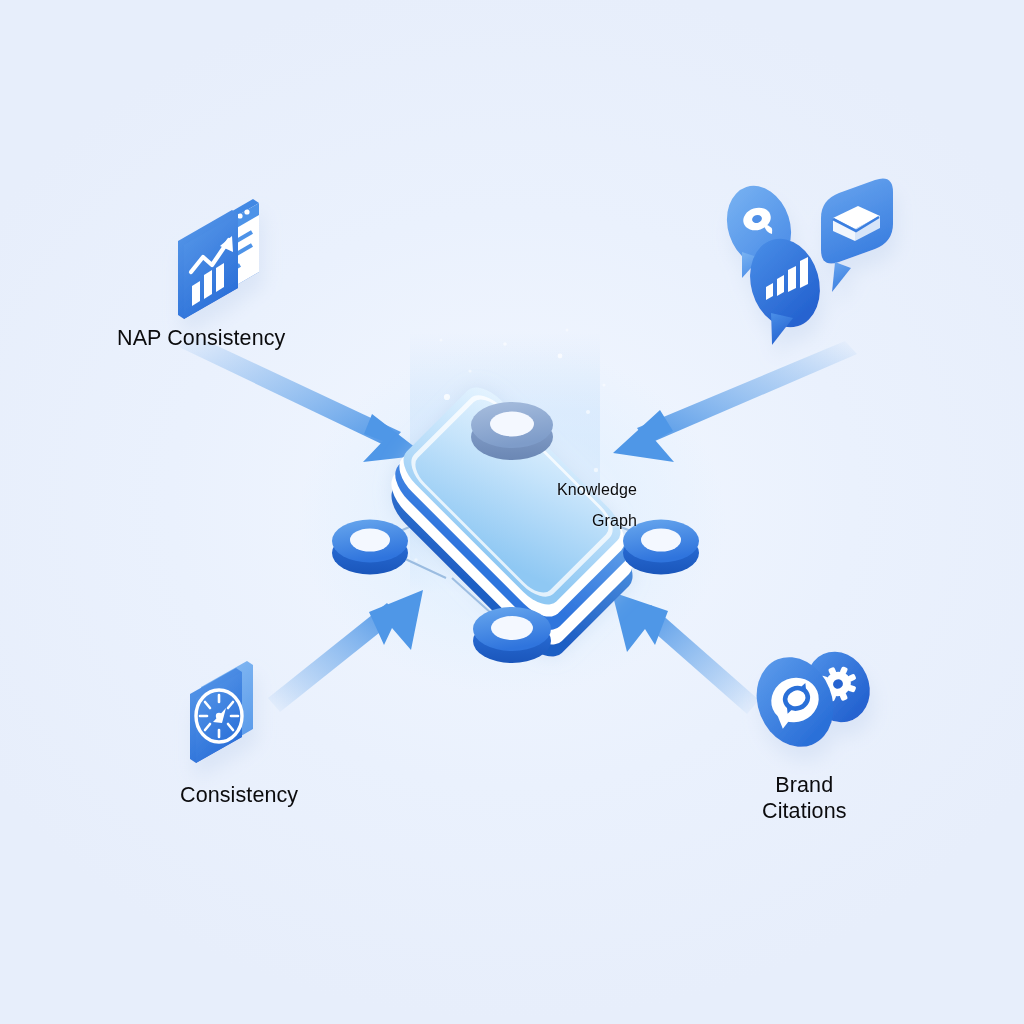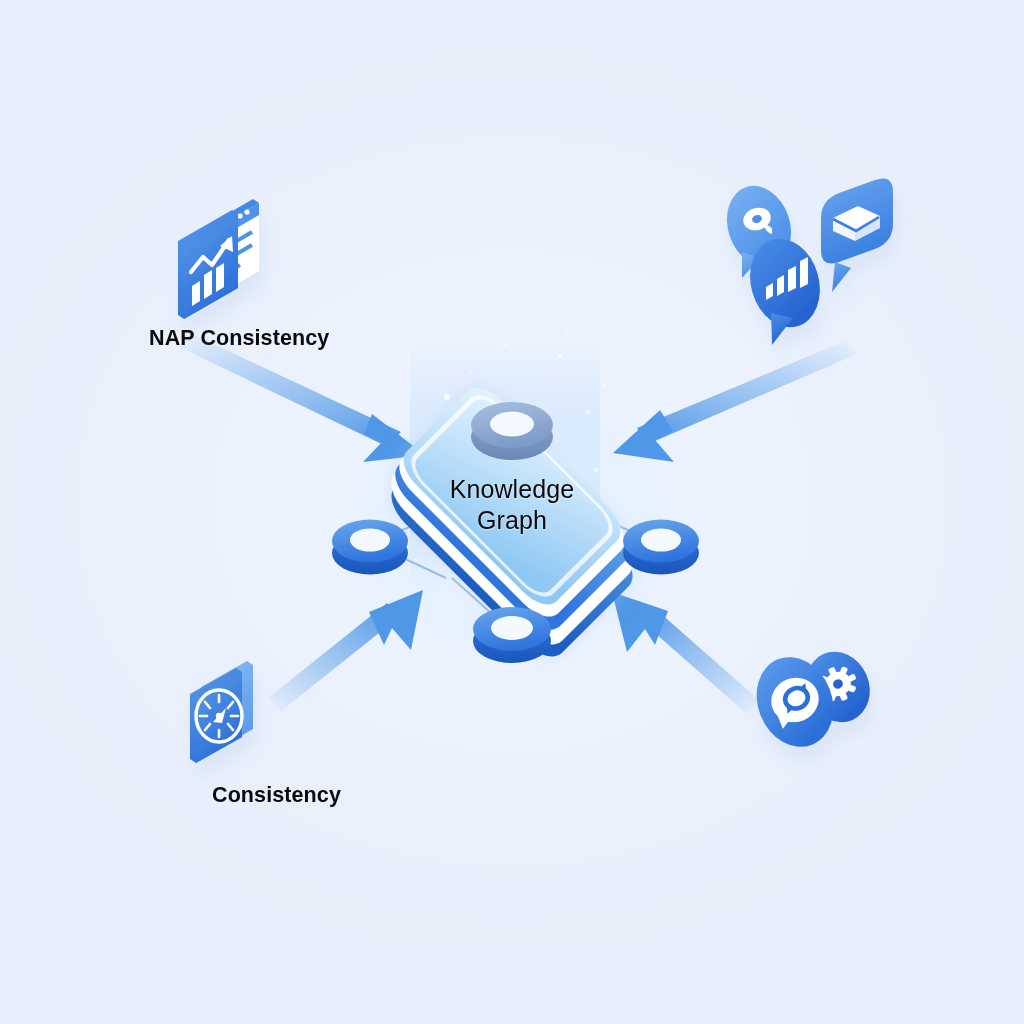--- a/index.html
+++ b/index.html
@@ -16,39 +16,38 @@
       linear-gradient(160deg,#edf2fd 0%,#e8eefb 100%);
   }
   .layer{position:absolute;inset:0;}
   .svg-layer{position:absolute;left:0;top:0;width:1024px;height:1024px;}
 
   
   .label{
     position:absolute;
     color:#0b0b0d;
     font-size:21.5px;
-    font-weight:700;
+    font-weight:400;
     letter-spacing:.1px;
     line-height:26px;
     white-space:pre-line;
     font-family:"Liberation Sans","DejaVu Sans",sans-serif;
-    margin-left:32px;
   }
   #label-nap{left:117px;top:325px;}
   #label-consistency{left:180px;top:782px;}
   #label-brand{left:762px;top:772px;text-align:center;}
 
   .kg-text{
     position:absolute;
     left:50%;top:50%;
     transform:translate(-50%,-50%);
     width:250px;
-    text-align:center;
+    text-align:right;
     color:#0a0a0c;
-    font-size:25px;
+    font-size:16px;
     line-height:31px;
     font-weight:500;
     letter-spacing:.1px;
     white-space:pre-line;
     pointer-events:none;
     text-shadow:0 1px 2px rgba(255,255,255,.55);
   }
   #kg-text-wrap{position:absolute;left:362px;top:430px;width:300px;height:150px;}
 </style>
 </head>
@@ -416,14 +415,16 @@
           <path d="M -7,8 L -12,10 L -10,3 Z" fill="#2a6fd8"></path>
         </g>
       </g>
     </g>
   </svg>
 
   <div class="label" id="label-nap">NAP Consistency</div>
 
   <div class="label" id="label-consistency">Consistency</div>
 
+  <div class="label" id="label-brand">Brand
+Citations</div>
 
 </div>
 
 </body></html>

